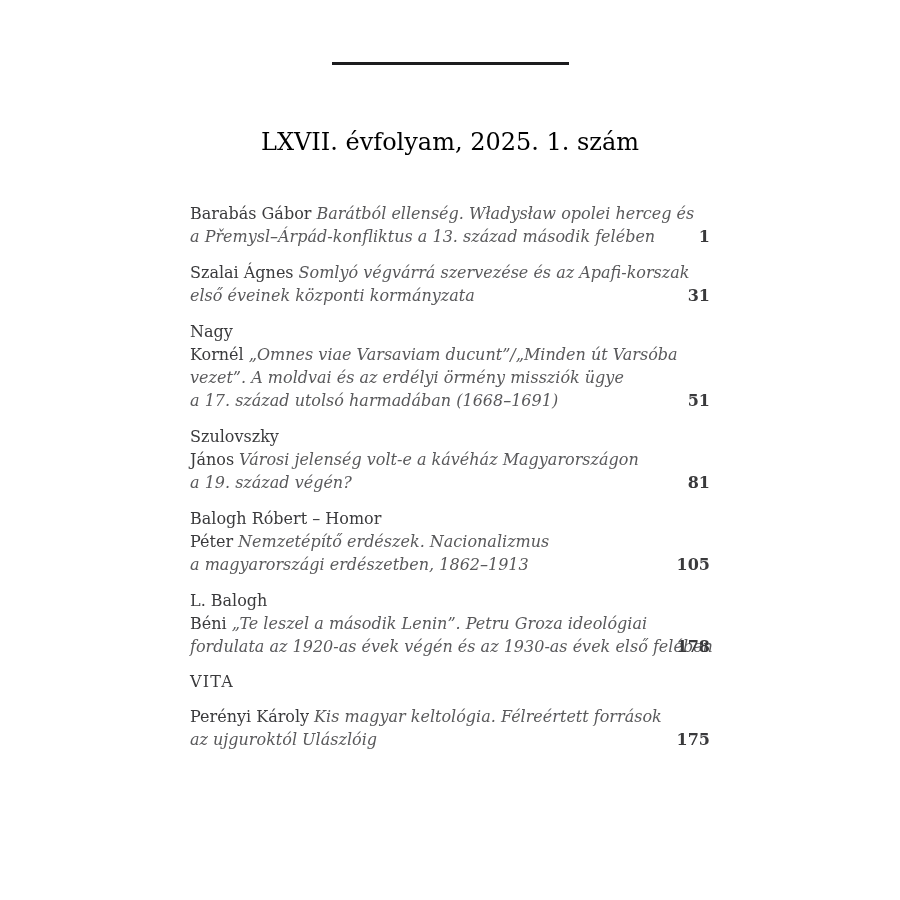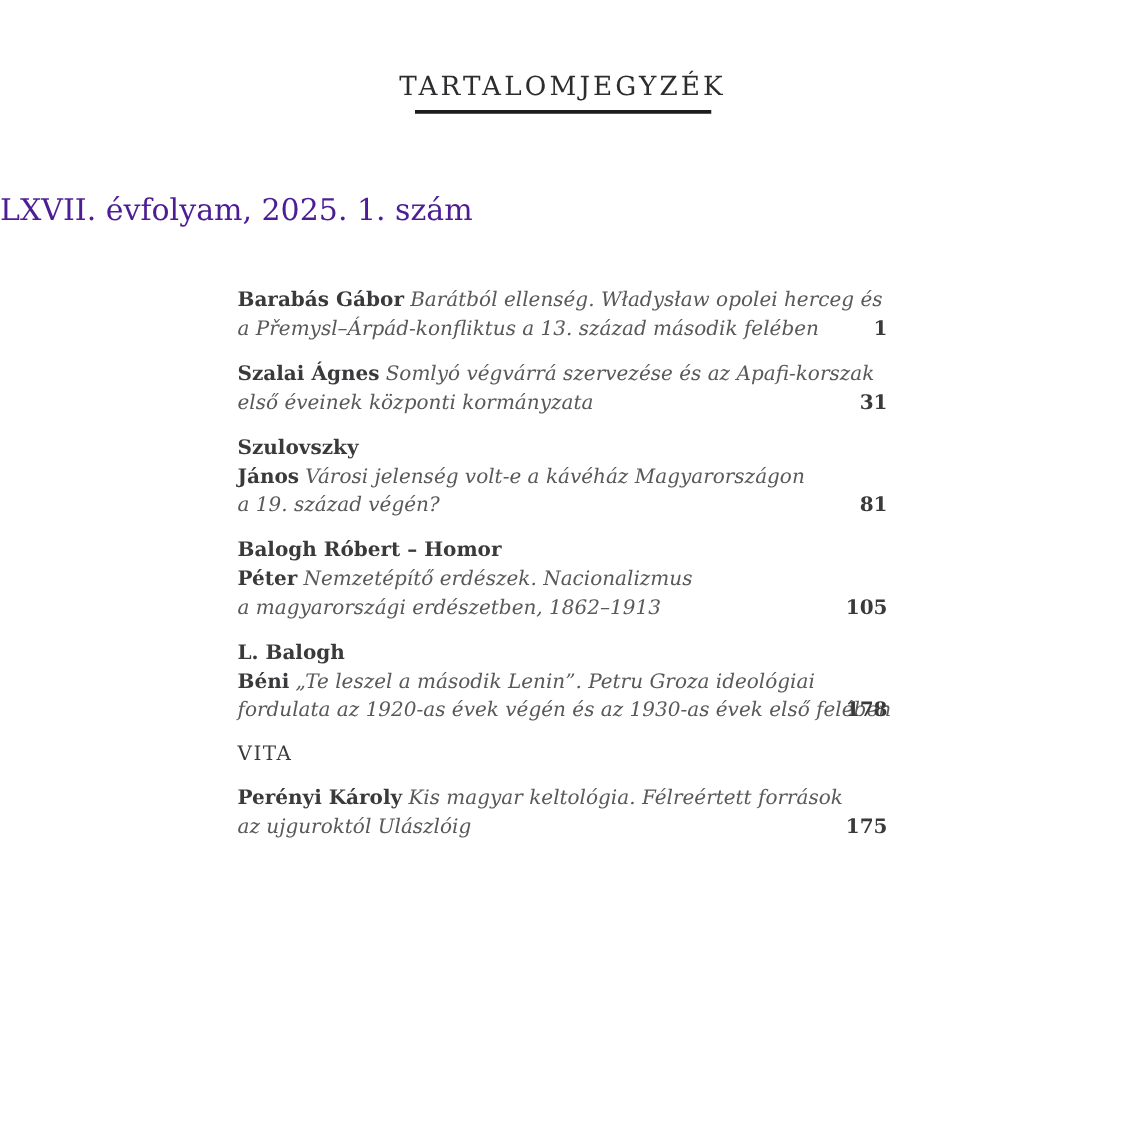--- a/index.html
+++ b/index.html
@@ -29,23 +29,24 @@
     color: #2d2d2f;
   }
   .title-rule {
     width: 237px;
     height: 3px;
     background: #1c1c1e;
     margin: 6px auto 0 auto;
   }
   .volume-line {
     margin-top: 62px;
+    text-align: center;
     font-size: 24px;
     line-height: 30px;
-    color: #4c1d95;
+    color: #000000;
   }
   main.toc {
     margin: 45px 0 0 190px;
     width: 520px;
   }
   h2.section-heading {
     margin: 0 0 12px 0;
     font-size: 16px;
     line-height: 22px;
     font-weight: 400;
@@ -56,21 +57,21 @@
     position: relative;
     margin-bottom: 13px;
   }
   .entry-text {
     margin: 0;
     font-size: 16px;
     line-height: 23px;
     color: #59595b;
   }
   .author {
-    font-weight: 700;
+    font-weight: 400;
     color: #3a3a3c;
     margin-right: 5px;
   }
   .title {
     white-space: pre;
     font-style: italic;
   }
   .page-num {
     position: absolute;
     right: 0;
@@ -81,21 +82,20 @@
     color: #3a3a3c;
   }
   section.toc-section { margin: 0; }
 </style>
 </head>
 <body>
 
 <div class="page">
 
   <header class="doc-header">
-    <h1 class="doc-title">TARTALOMJEGYZÉK</h1>
     <div class="title-rule"></div>
   </header>
 
   <div class="volume-line">LXVII. évfolyam, 2025. 1. szám</div>
 
   <main class="toc">
 
     <section class="toc-section">
 
       <div class="entry">
@@ -103,20 +103,26 @@
 a Přemysl–Árpád-konfliktus a 13. század második felében</span></p>
         <span class="page-num">1</span>
       </div>
 
       <div class="entry">
         <p class="entry-text"><span class="author">Szalai Ágnes</span><span class="title">Somlyó végvárrá szervezése és az Apafi-korszak
 első éveinek központi kormányzata</span></p>
         <span class="page-num">31</span>
       </div>
 
+      <div class="entry">
+        <p class="entry-text"><span class="author">Nagy Kornél</span><span class="title">„Omnes viae Varsaviam ducunt”/„Minden út Varsóba
+vezet”. A moldvai és az erdélyi örmény missziók ügye
+a 17. század utolsó harmadában (1668–1691)</span></p>
+        <span class="page-num">51</span>
+      </div>
 
       <div class="entry">
         <p class="entry-text"><span class="author">Szulovszky János</span><span class="title">Városi jelenség volt-e a kávéház Magyarországon
 a 19. század végén?</span></p>
         <span class="page-num">81</span>
       </div>
 
       <div class="entry">
         <p class="entry-text"><span class="author">Balogh Róbert – Homor Péter</span><span class="title">Nemzetépítő erdészek. Nacionalizmus
 a magyarországi erdészetben, 1862–1913</span></p>

